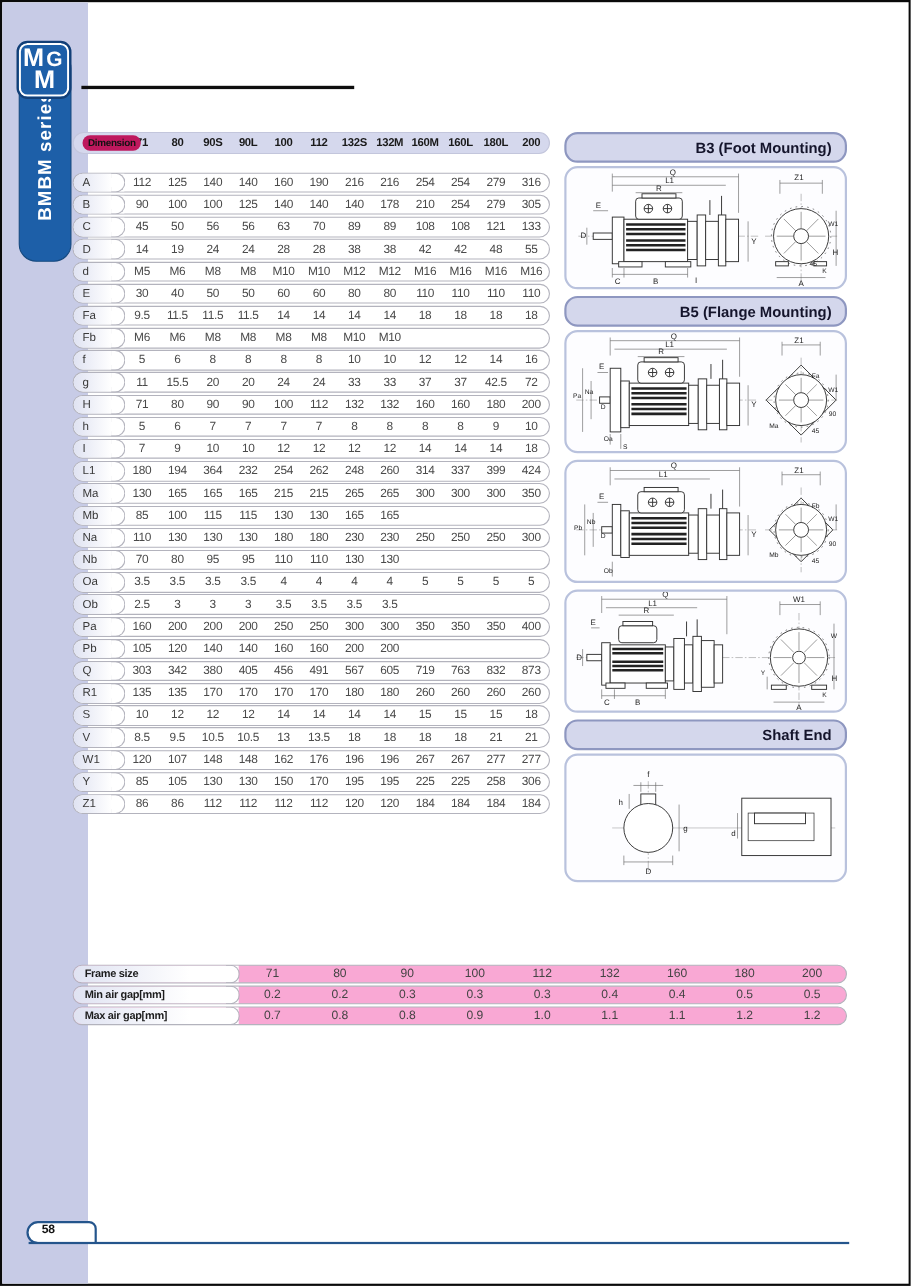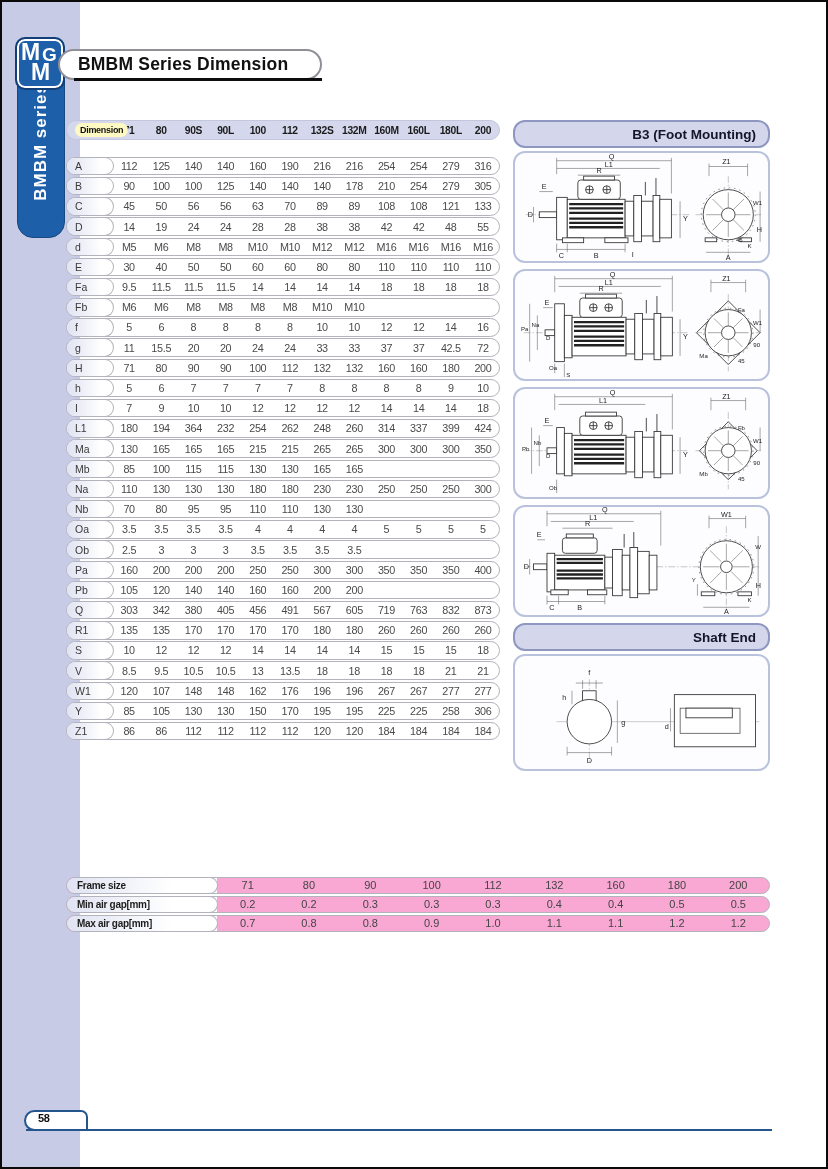--- a/index.html
+++ b/index.html
@@ -18,21 +18,21 @@
   .title-pill span{font-size:17.5px;font-weight:bold;color:#111;padding-left:18px;letter-spacing:0.2px;}
   .title-underline{position:absolute;left:72px;top:76px;width:248px;height:3px;background:#0d0d0d;}
   
   .dim-table{position:absolute;left:64px;top:118px;width:434px;}
   .trow{display:flex;align-items:center;height:18.4px;margin-bottom:1.8px;border:1px solid #b3b3bd;border-radius:10px;background:#fff;box-sizing:border-box;}
   .trow.head{background:#d5d8ed;border-color:#c3c6dc;height:20px;}
   .tlabel{position:relative;width:46px;height:100%;display:flex;align-items:center;padding-left:8px;box-sizing:border-box;font-size:10.5px;color:#3a3a3a;background:linear-gradient(90deg,#e0e3f2,#ffffff 75%);border-radius:10px 0 0 10px;}
   .tlabel::after{content:"";position:absolute;right:-1px;top:-1px;height:calc(100% + 2px);width:13px;border:1px solid #b3b3bd;border-left:none;border-radius:0 10px 10px 0;box-sizing:border-box;}
   .trow.head .tlabel{background:none;}
   .trow.head .tlabel::after{display:none;}
-  .dimpill{background:#fef9c3;border-radius:8px;padding:2px 5px;font-weight:bold;font-size:9px;color:#111;letter-spacing:-0.3px;}
+  .dimpill{background:#be185d;border-radius:8px;padding:2px 5px;font-weight:bold;font-size:9px;color:#111;letter-spacing:-0.3px;}
   .tcell{flex:1;text-align:center;font-size:10.8px;color:#4a4a4a;letter-spacing:-0.3px;}
   .trow.head .tcell{font-weight:bold;color:#1a1a1a;font-size:10.3px;}
   .tspacer{height:15px;}
   
   .diagrams{position:absolute;left:511px;top:118px;width:257px;}
   .dsection{margin-bottom:6px;}
   .dhead{height:21px;background:#d4d7ec;border:2px solid #8e97c0;border-radius:12px;display:flex;align-items:center;justify-content:flex-end;padding:12px 12px;font-weight:bold;font-size:13.5px;color:#14142b;box-sizing:border-box;margin-bottom:3px;}
   .dhead.left{justify-content:flex-start;font-size:12.3px;padding:0 8px;}
   .dbox{border:2px solid #b9c2dd;border-radius:12px;background:#fdfdff;height:112px;box-sizing:border-box;overflow:hidden;}
   .dbox.tall{height:117px;}
@@ -65,23 +65,20 @@
       <span>BMBM series</span>
     </div>
   </div>
 
   <div class="logo">
     <span class="l1">M</span>
     <span class="l2">G</span>
     <span class="l3">M</span>
   </div>
 
-  <div class="title-pill">
-    <span>BMBM Series Dimension</span>
-  </div>
   <div class="title-underline"></div>
 
   <div class="dim-table" id="dim-table">
       <div class="trow head">
         <div class="tlabel">
           <span class="dimpill">Dimension</span>
         </div>
         <div class="tcell">71</div>
         <div class="tcell">80</div>
         <div class="tcell">90S</div>
@@ -688,20 +685,23 @@
             <text x="71" y="82" text-anchor="end">H</text>
             <text x="36" y="111" text-anchor="middle">A</text>
             <text x="56" y="99" class="sm">K</text>
             <text x="44" y="92" class="sm">45</text>
           </g>
         </svg>
       </div>
     </div>
 
     <div class="dsection">
+      <div class="dhead">
+          <span>B5 (Flange Mounting)</span>
+        </div>
       <div class="dbox">
         <svg viewBox="0 0 252 112">
           <line class="cl" x1="4" y1="64" x2="174" y2="64"></line>
           <g class="bd">
             <rect x="26" y="61" width="10" height="6"></rect>
               <rect x="36" y="34" width="10" height="60"></rect>
             <rect x="46" y="46" width="8" height="44"></rect>
               <rect x="54" y="48" width="56" height="40"></rect>
             <rect x="62" y="28" width="44" height="20" rx="3"></rect>
               <rect x="68" y="24" width="32" height="4"></rect>

